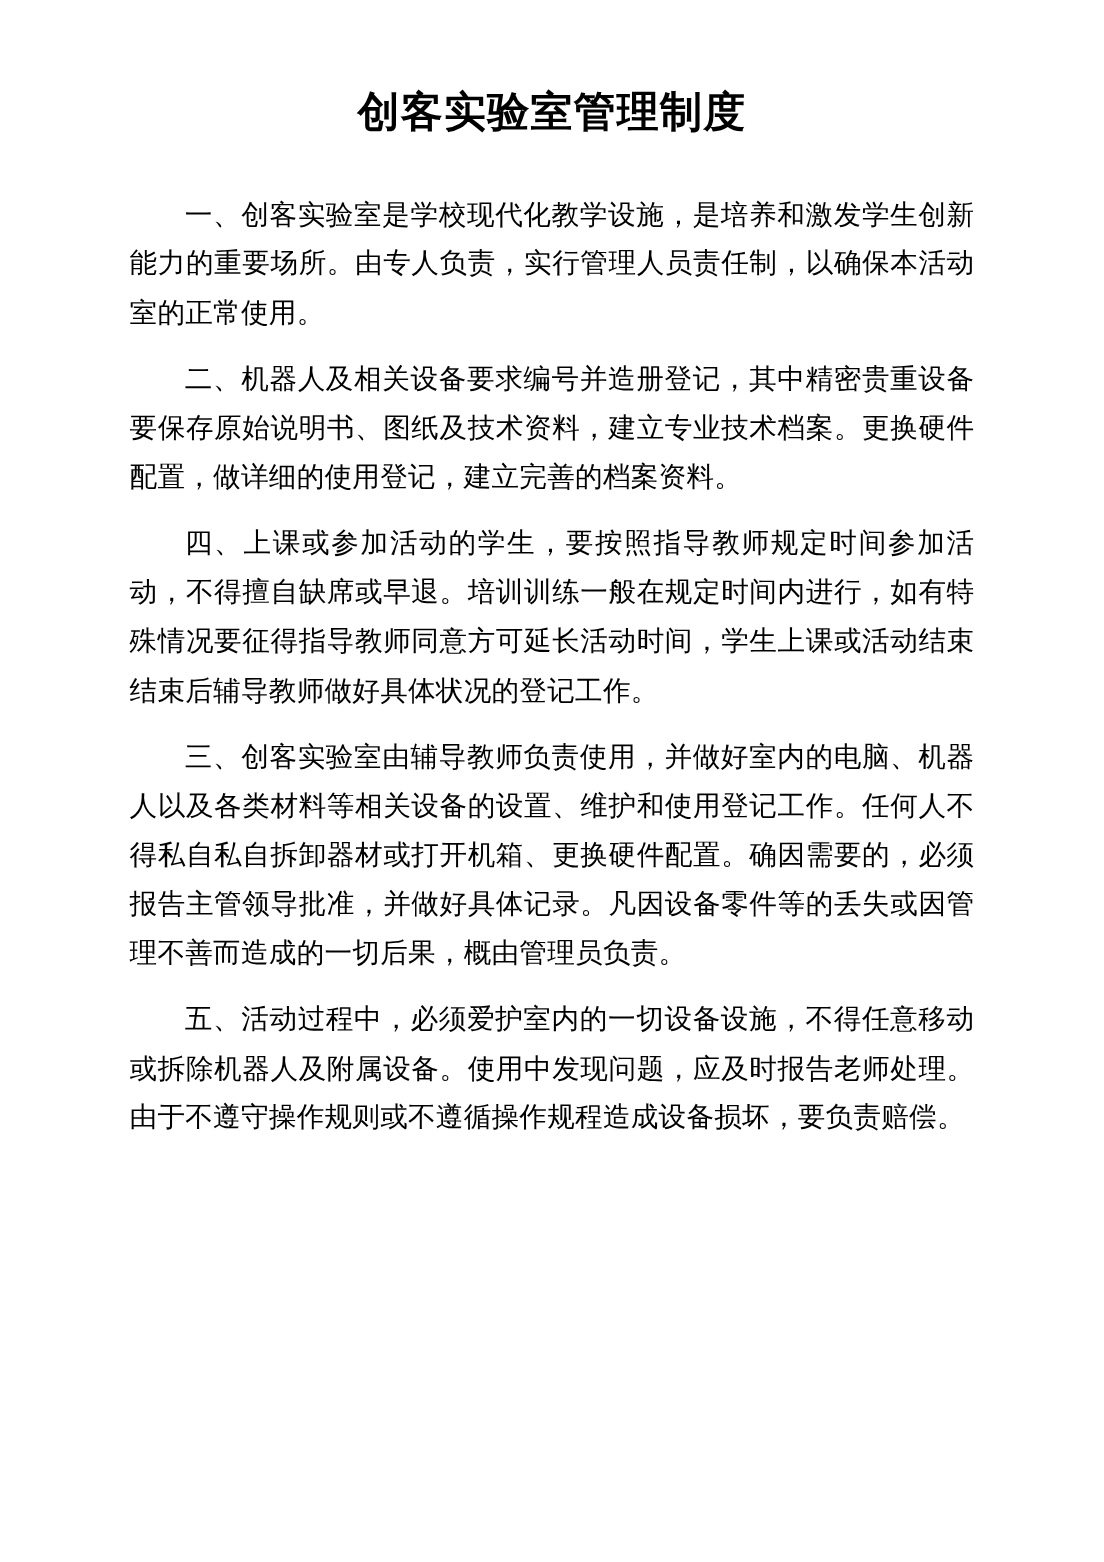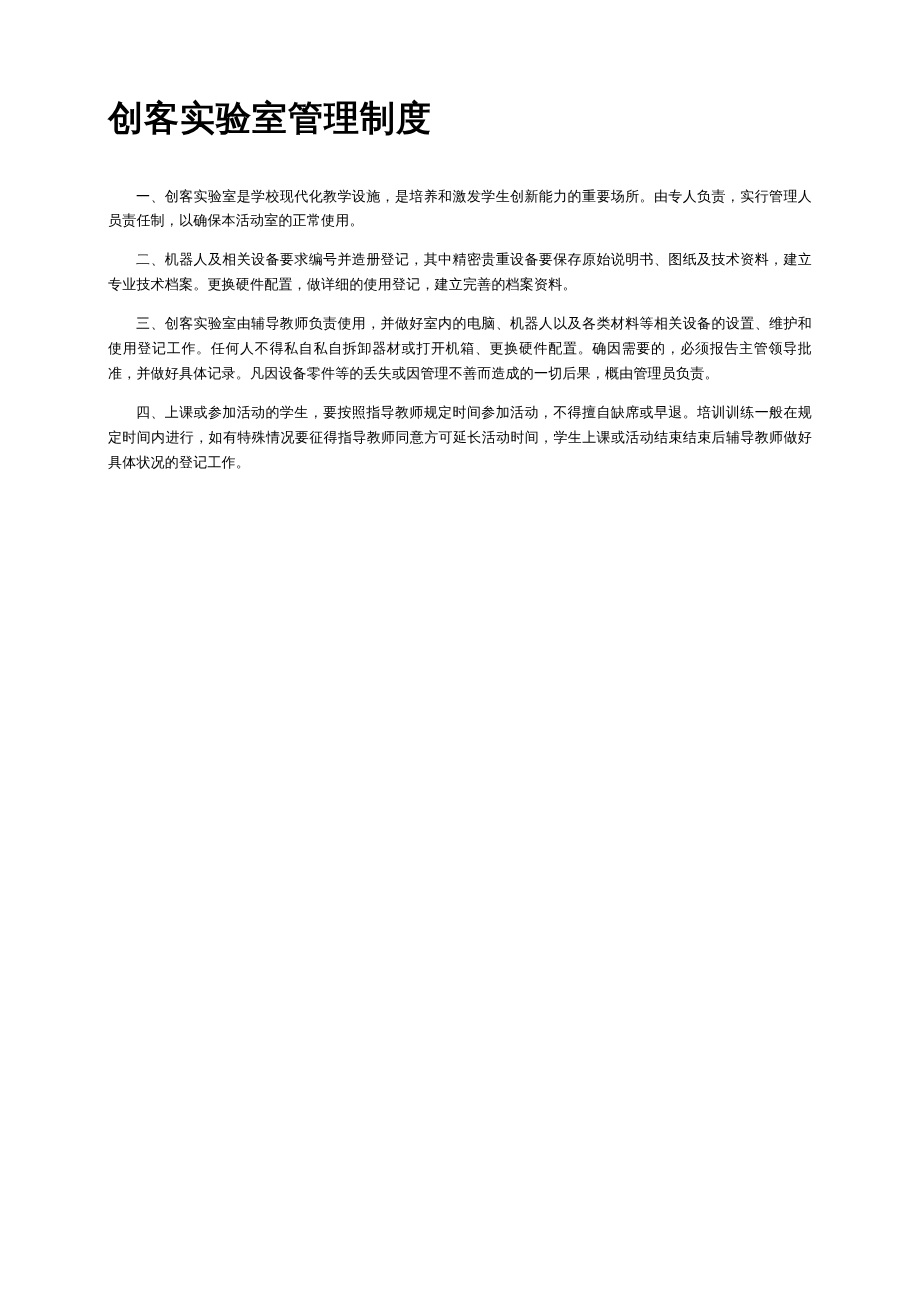--- a/index.html
+++ b/index.html
@@ -17,46 +17,48 @@
   .page {
     position: relative;
     width: 920px;
     height: 1302px;
     background: #ffffff;
     box-sizing: border-box;
     padding: 0 108px;
   }
   .doc-title {
     margin: 0;
-    padding-top: 96px;
+    padding-top: 72px;
+    text-align: center;
     font-size: 35px;
     font-weight: bold;
     letter-spacing: 1px;
     line-height: 1.3;
   }
   .body-block {
     margin-top: 42px;
   }
   .para {
     margin: 0 0 14px 0;
-    font-size: 14px;
+    font-size: 23px;
     line-height: 1.78;
     text-align: justify;
     text-justify: inter-ideograph;
     text-indent: 2em;
     letter-spacing: 0.2px;
   }
 </style>
 </head>
 <body>
 
 <div class="page">
 
   <h1 class="doc-title">创客实验室管理制度</h1>
 
   <div class="body-block">
     <p class="para">一、创客实验室是学校现代化教学设施，是培养和激发学生创新能力的重要场所。由专人负责，实行管理人员责任制，以确保本活动室的正常使用。</p>
     <p class="para">二、机器人及相关设备要求编号并造册登记，其中精密贵重设备要保存原始说明书、图纸及技术资料，建立专业技术档案。更换硬件配置，做详细的使用登记，建立完善的档案资料。</p>
+    <p class="para">四、上课或参加活动的学生，要按照指导教师规定时间参加活动，不得擅自缺席或早退。培训训练一般在规定时间内进行，如有特殊情况要征得指导教师同意方可延长活动时间，学生上课或活动结束结束后辅导教师做好具体状况的登记工作。</p>
     <p class="para">三、创客实验室由辅导教师负责使用，并做好室内的电脑、机器人以及各类材料等相关设备的设置、维护和使用登记工作。任何人不得私自私自拆卸器材或打开机箱、更换硬件配置。确因需要的，必须报告主管领导批准，并做好具体记录。凡因设备零件等的丢失或因管理不善而造成的一切后果，概由管理员负责。</p>
-    <p class="para">四、上课或参加活动的学生，要按照指导教师规定时间参加活动，不得擅自缺席或早退。培训训练一般在规定时间内进行，如有特殊情况要征得指导教师同意方可延长活动时间，学生上课或活动结束结束后辅导教师做好具体状况的登记工作。</p>
+    <p class="para">五、活动过程中，必须爱护室内的一切设备设施，不得任意移动或拆除机器人及附属设备。使用中发现问题，应及时报告老师处理。由于不遵守操作规则或不遵循操作规程造成设备损坏，要负责赔偿。</p>
   </div>
 
 </div>
 
 </body></html>

